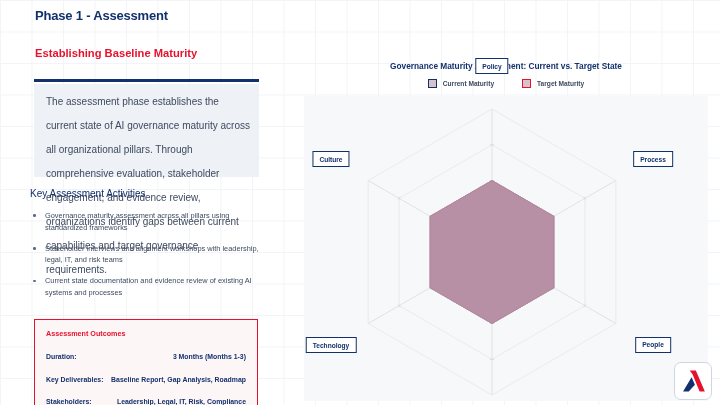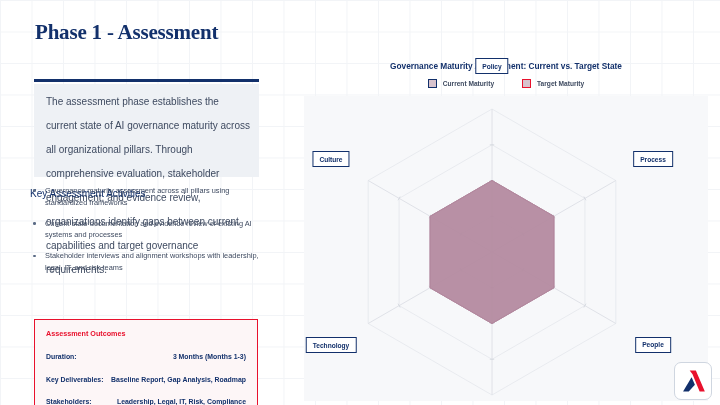--- a/index.html
+++ b/index.html
@@ -16,22 +16,22 @@
       linear-gradient(to right, #f2f4f7 1px, transparent 1px),
       linear-gradient(to bottom, #f2f4f7 1px, transparent 1px);
     background-size:31.5px 31.5px;
     pointer-events:none;
   }
   #stage{position:absolute;inset:0;}
 
   
   #left{position:absolute;left:0;top:0;width:292px;height:405px;}
   .h1{
-    position:absolute;left:35px;top:20px;
-    font-size:21px;font-weight:bold;color:#12306b;letter-spacing:-.2px;font-family:Liberation Serif, serif;
+    position:absolute;left:35px;top:8px;
+    font-size:13px;font-weight:bold;color:#12306b;letter-spacing:-.2px;
   }
   .h2{
     position:absolute;left:35px;top:47px;
     font-size:11.2px;font-weight:bold;color:#e8112d;
   }
   .rule{
     position:absolute;left:34px;top:79px;width:225px;height:2.6px;background:#12306b;
   }
   .descbox{
     position:absolute;left:34px;top:84px;width:225px;height:93px;
@@ -39,21 +39,21 @@
   }
   .desc{
     position:absolute;left:46px;top:90px;width:204px;
     font-size:10px;line-height:24px;color:#3e4a60;
   }
   .kha{
     position:absolute;left:30px;top:188px;
     font-size:10px;font-weight:normal;color:#12306b;
   }
   ul.acts{
-    position:absolute;left:30px;top:185px;width:236px;
+    position:absolute;left:30px;top:210px;width:236px;
     margin:0;padding:0;list-style:none;
   }
   ul.acts li{
     position:relative;padding-left:15px;margin-bottom:9.5px;
     font-size:7.4px;line-height:11.6px;color:#3e4a60;
   }
   ul.acts li::before{
     content:"";position:absolute;left:3px;top:4.3px;
     width:2.6px;height:2.6px;border-radius:50%;background:#5b6b86;
   }
@@ -109,31 +109,32 @@
 </head>
 <body>
 
 <div id="grid"></div>
 
 <div id="stage">
 
   <div id="left">
 
     <div class="h1">Phase 1 - Assessment</div>
+    <div class="h2">Establishing Baseline Maturity</div>
     <div class="rule"></div>
 
     <div class="descbox"></div>
     <div class="desc">The assessment phase establishes the current state of AI governance maturity across all organizational pillars. Through comprehensive evaluation, stakeholder engagement, and evidence review, organizations identify gaps between current capabilities and target governance requirements.</div>
 
     <div class="kha">Key Assessment Activities</div>
 
     <ul class="acts">
       <li>Governance maturity assessment across all pillars using standardized frameworks</li>
+      <li>Stakeholder interviews and alignment workshops with leadership, legal, IT, and risk teams</li>
       <li>Current state documentation and evidence review of existing AI systems and processes</li>
-      <li>Stakeholder interviews and alignment workshops with leadership, legal, IT, and risk teams</li>
     </ul>
 
     <div id="outcomes"></div>
     <div class="oc-title">Assessment Outcomes</div>
 
     <div class="oc-row" style="top:353px">
       <span class="oc-label">Duration:</span>
       <span class="oc-value">3 Months (Months 1-3)</span>
     </div>
     <div class="oc-row" style="top:376px">

